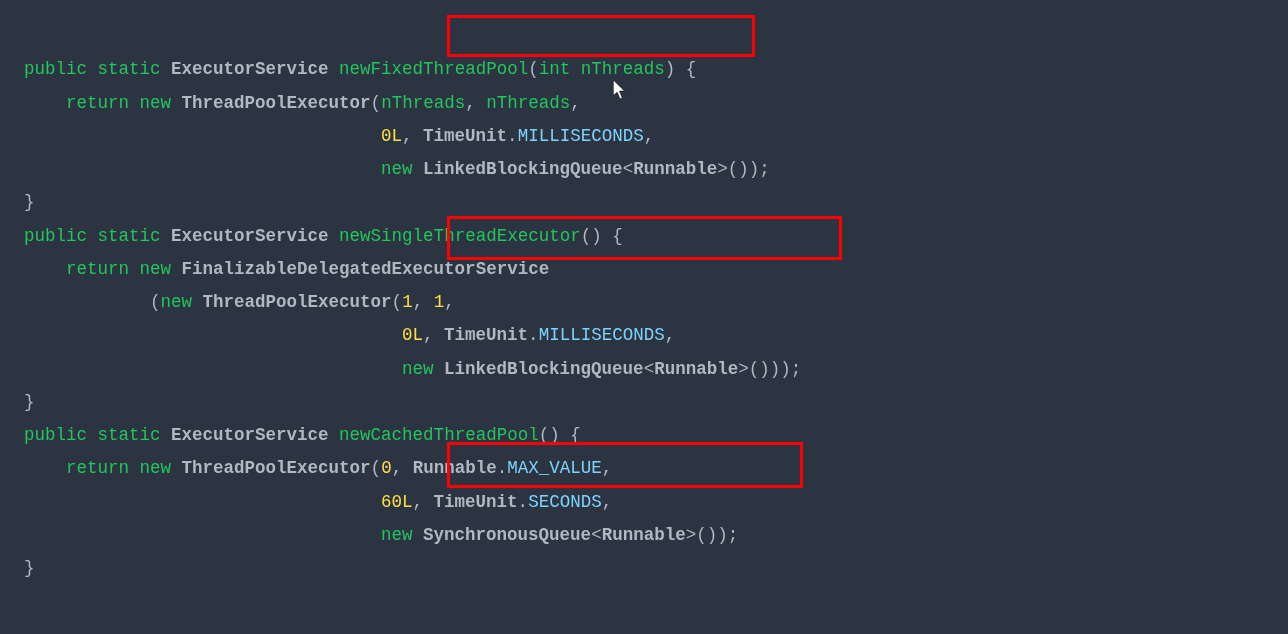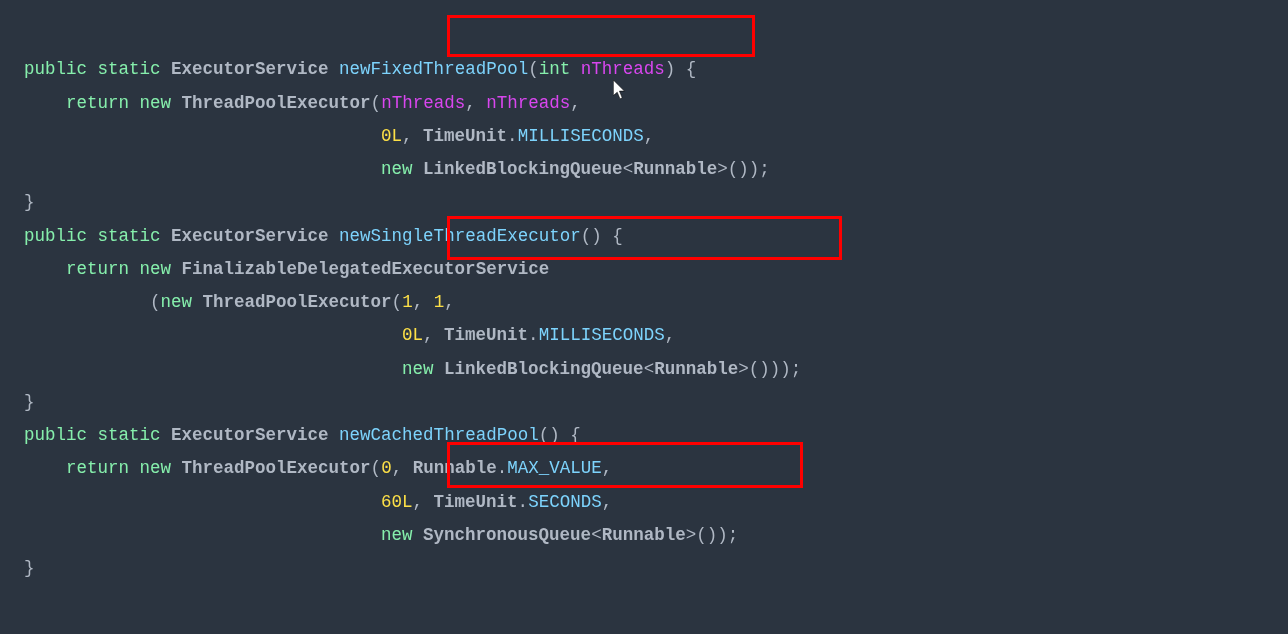--- a/index.html
+++ b/index.html
@@ -12,24 +12,24 @@
     color: #b0b8c4;
     width: 1288px;
     height: 634px;
     box-sizing: border-box;
     position: relative;
   }
   .code {
     white-space: pre;
     position: relative;
   }
-  .kw    { color: #86efac; margin-top: 24px; }
+  .kw    { color: #22c55e; margin-top: 24px; }
   .type  { color: #b0b8c4; font-weight: bold; }
-  .method{ color: #7dd3fc; }
-  .param { color: #d946ef; }
+  .method{ color: #22c55e; }
+  .param { color: #22c55e; }
   .num   { color: #fde047; }
   .lit   { color: #7dd3fc; }
   .punc  { color: #b0b8c4; }
   .box {
     position: absolute;
     border: 3px solid #ff0000;
     pointer-events: none;
   }
   .cursor {
     position: absolute;

